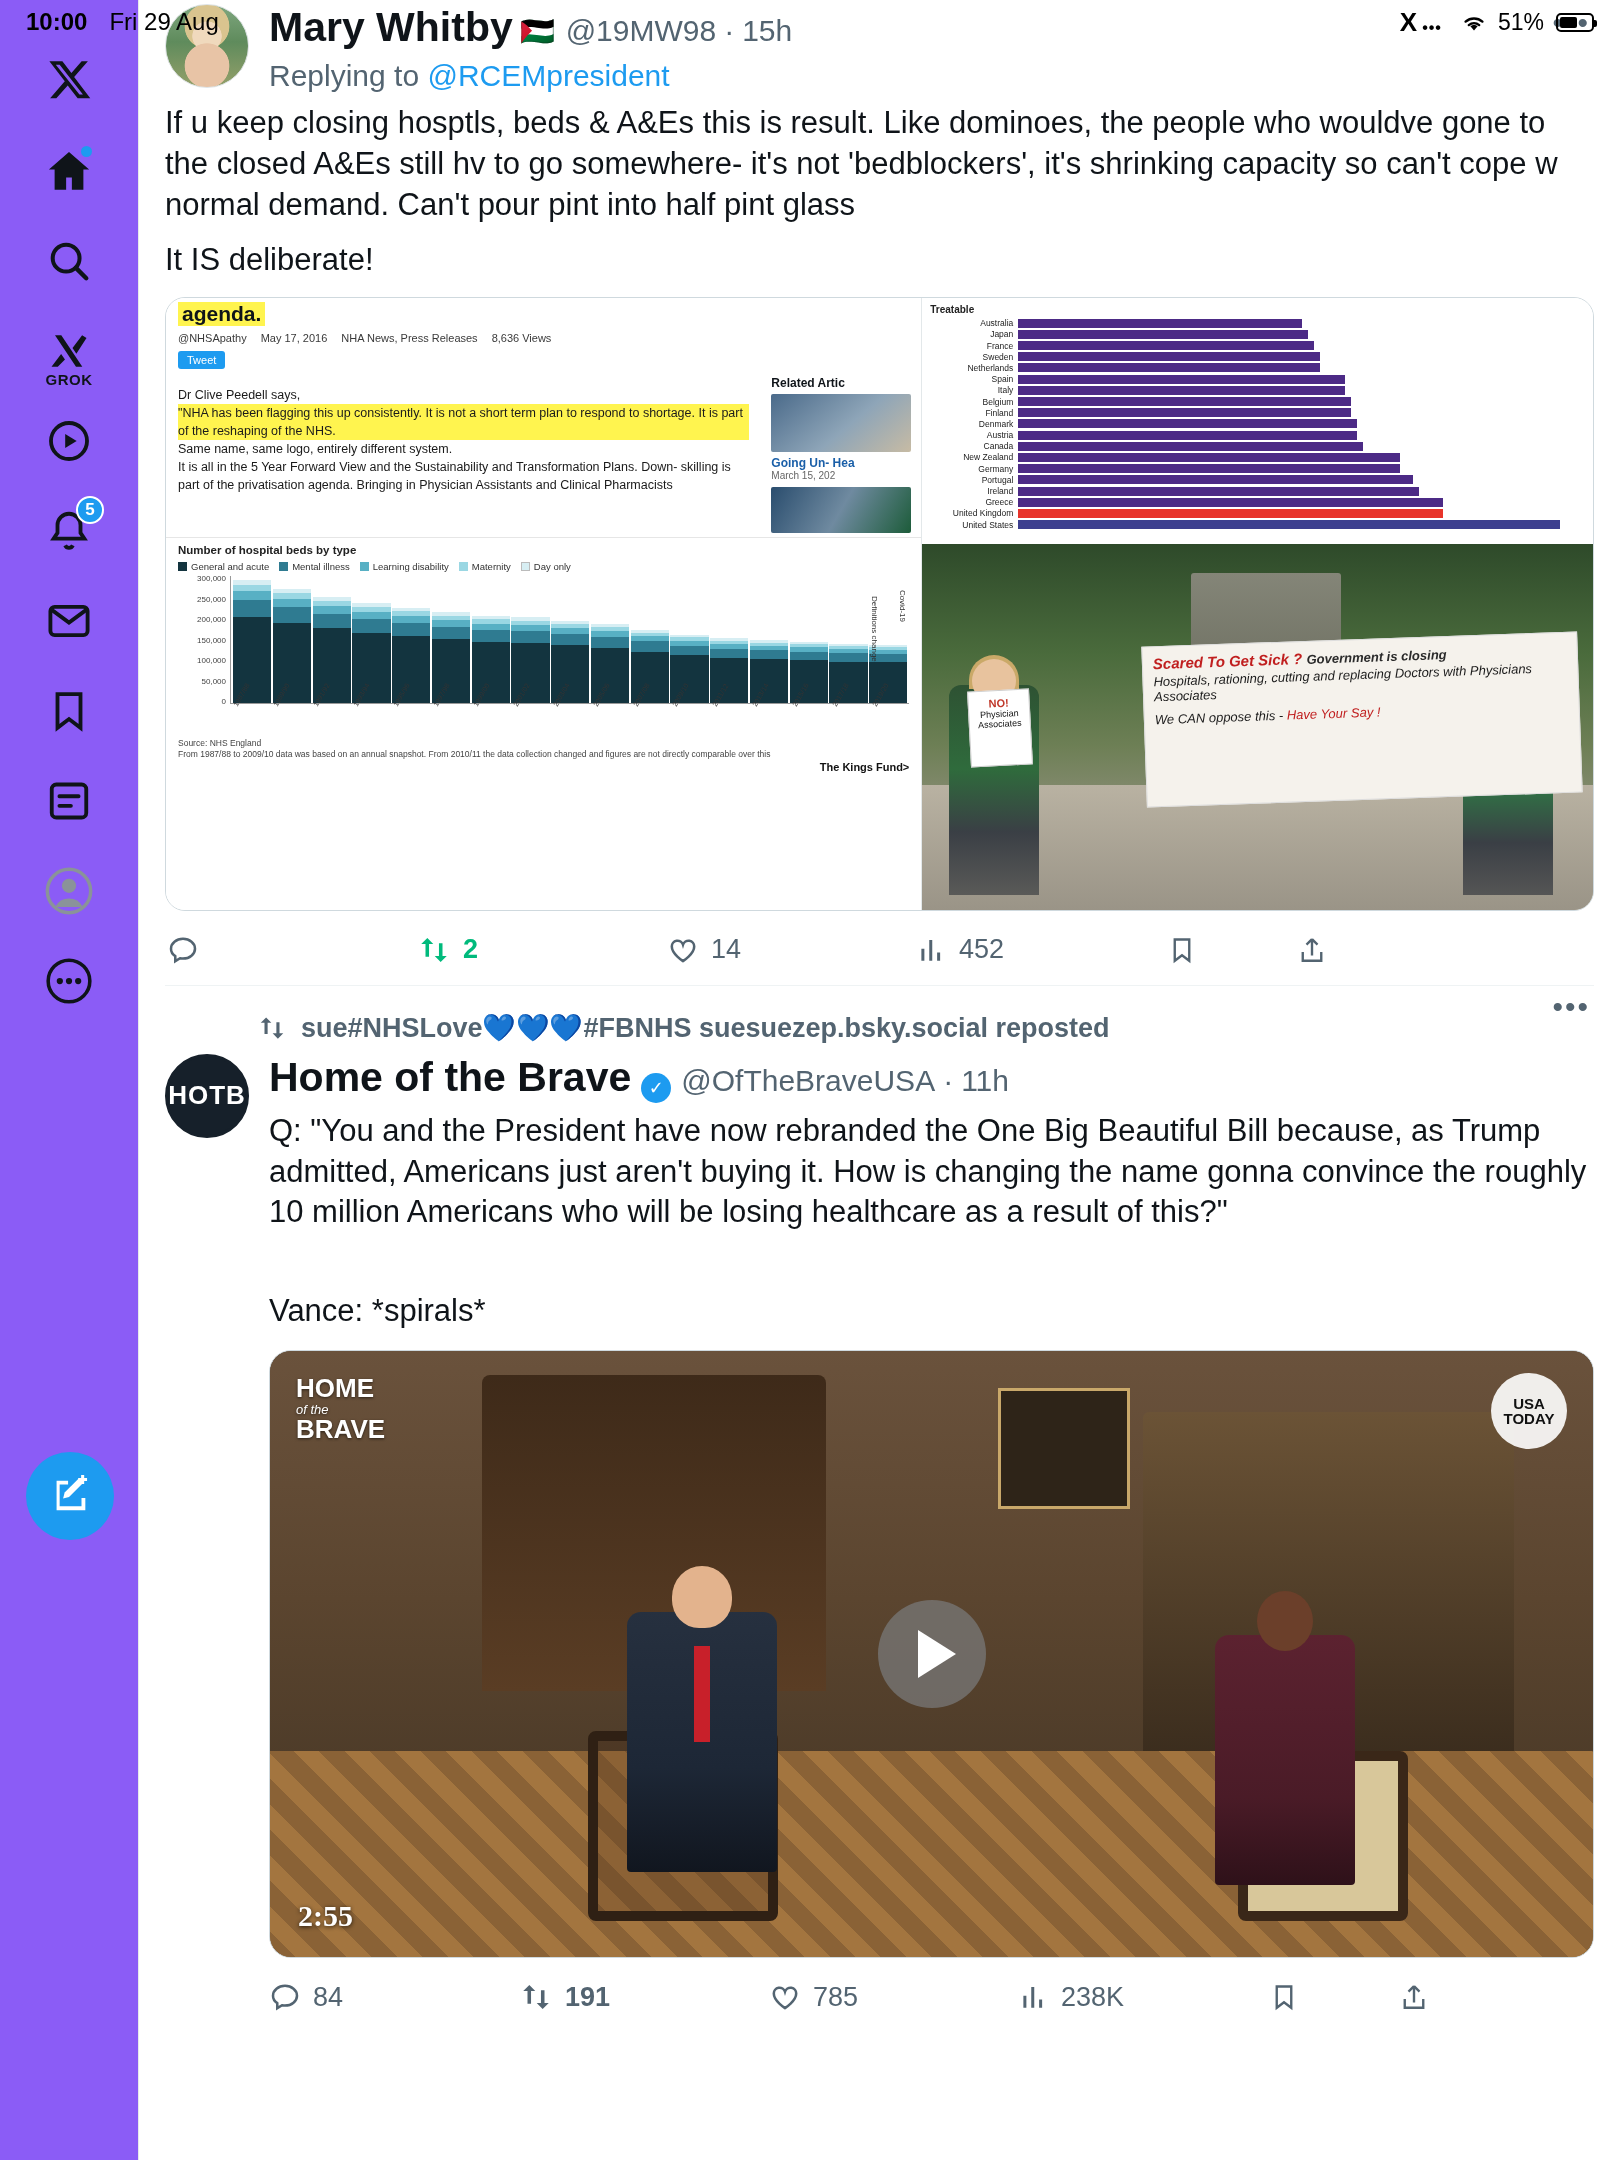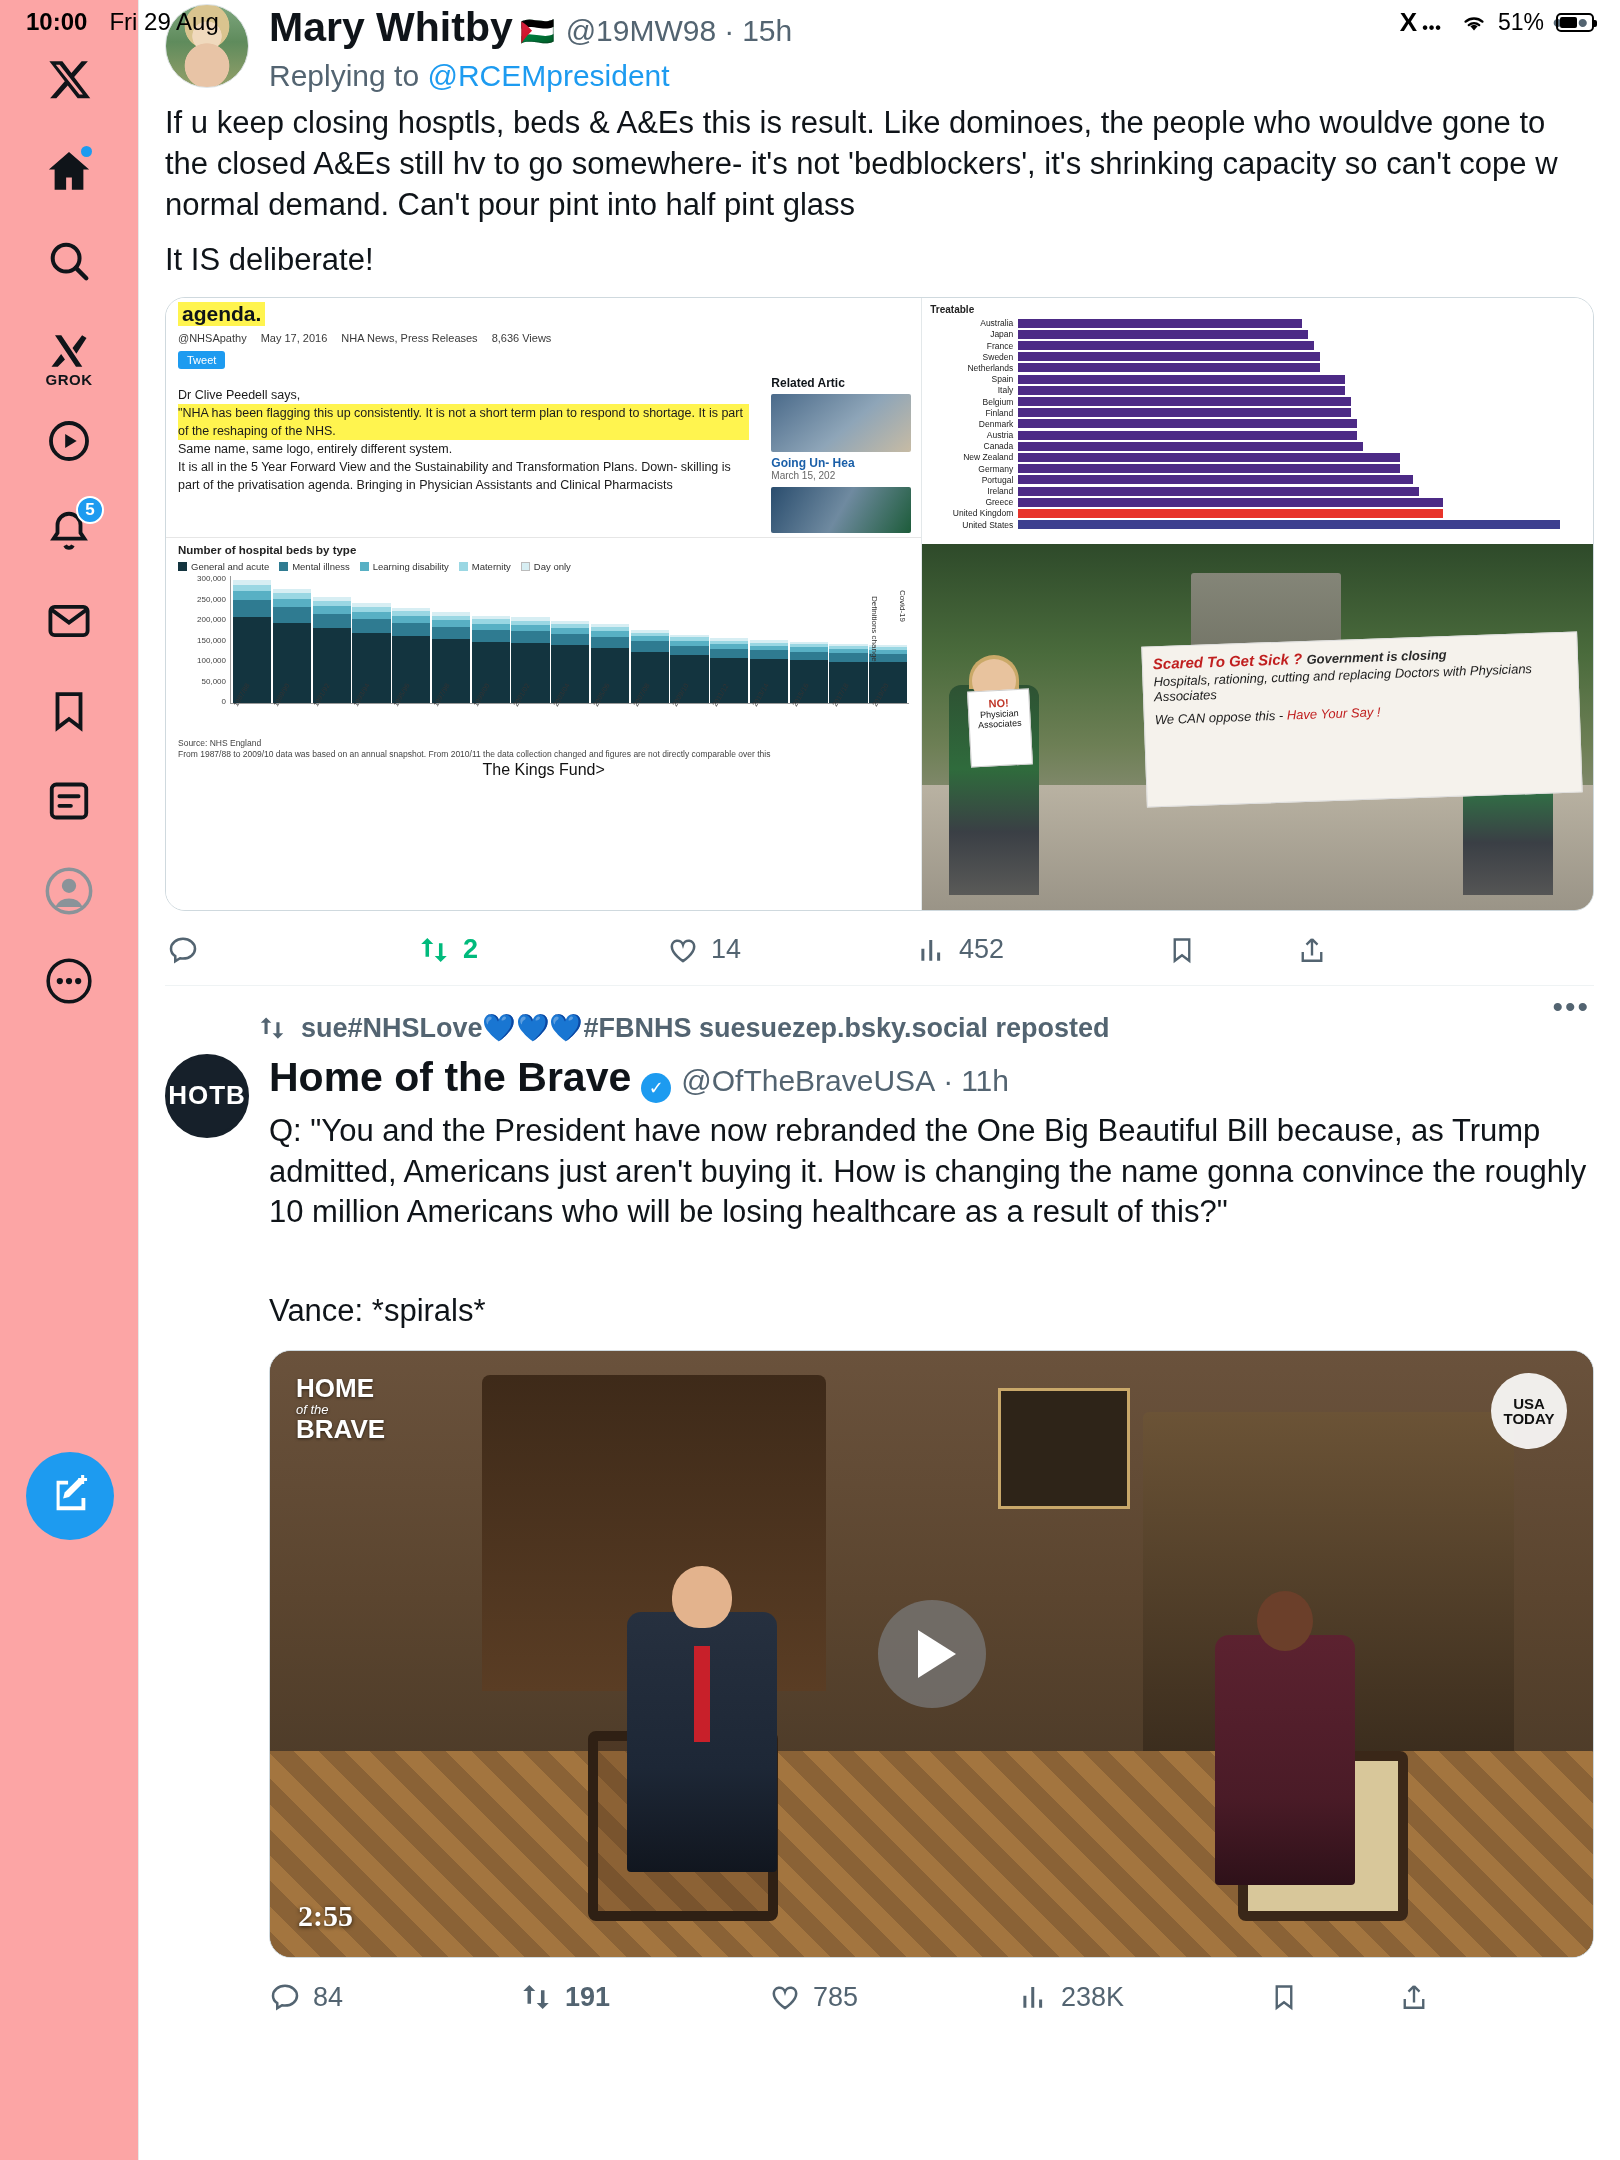--- a/index.html
+++ b/index.html
@@ -32,21 +32,21 @@
     content: ""; position: absolute; right: -5px; top: 5px; width: 3px; height: 7px;
     background: #000; border-radius: 0 2px 2px 0;
   }
   .batt > i { position: absolute; left: 2px; top: 2px; bottom: 2px; width: 50%; background: #000; border-radius: 2px; display: block; }
   .wifi { width: 26px; height: 19px; position: relative; }
   .wifi svg { display: block; }
 
   
   .rail {
     position: absolute; top: 0; left: 0; width: 139px; height: 2160px;
-    border-right: 1px solid #e6e9ea; background: #fca5a5;
+    border-right: 1px solid #e6e9ea; background: #8b5cf6;
     display: flex; flex-direction: column; align-items: center;
     padding-top: 38px; z-index: 30;
   }
   .rail-item {
     width: 86px; height: 86px; display: flex; align-items: center; justify-content: center;
     position: relative; margin-bottom: 4px; border-radius: 50%;
   }
   .rail-dot {
     position: absolute; top: 18px; right: 20px; width: 11px; height: 11px;
     border-radius: 50%; background: #1d9bf0;
@@ -145,21 +145,21 @@
   .bar { flex: 1 1 auto; display: flex; flex-direction: column; justify-content: flex-end; }
   .seg-a { background: #13343f; }
   .seg-b { background: #2f7b91; }
   .seg-c { background: #58b0c4; }
   .seg-d { background: #9ad7e3; }
   .seg-e { background: #d7eef3; }
   .xlabels { display: flex; gap: 1.5px; padding-left: 54px; }
   .xlabels span { flex: 1 1 auto; font-size: 7px; color: #333; transform: rotate(-60deg);
     transform-origin: left top; white-space: nowrap; height: 34px; }
   .src { font-size: 8.5px; color: #444; line-height: 1.35; }
-  .kings { font-size: 16px; font-weight: 400; text-align: center; color: #111; }
+  .kings { font-size: 11px; font-weight: 700; text-align: right; color: #111; }
   .sideword { position: absolute; font-size: 8px; color: #333; writing-mode: vertical-rl; }
 
   
   .treat { padding: 6px 8px 4px 8px; height: 246px; overflow: hidden; }
   .treat-title { font-size: 10px; font-weight: 700; color: #222; margin-bottom: 3px; }
   .trow { display: flex; align-items: center; height: 11.2px; }
   .tlabel { width: 88px; text-align: right; font-size: 8.5px; color: #222; padding-right: 5px; }
   .tbarwrap { flex: 1 1 auto; position: relative; height: 9px; }
   .tbar { height: 9px; background: #4c2a86; }
   .tbar.red { background: #e8342a; }

